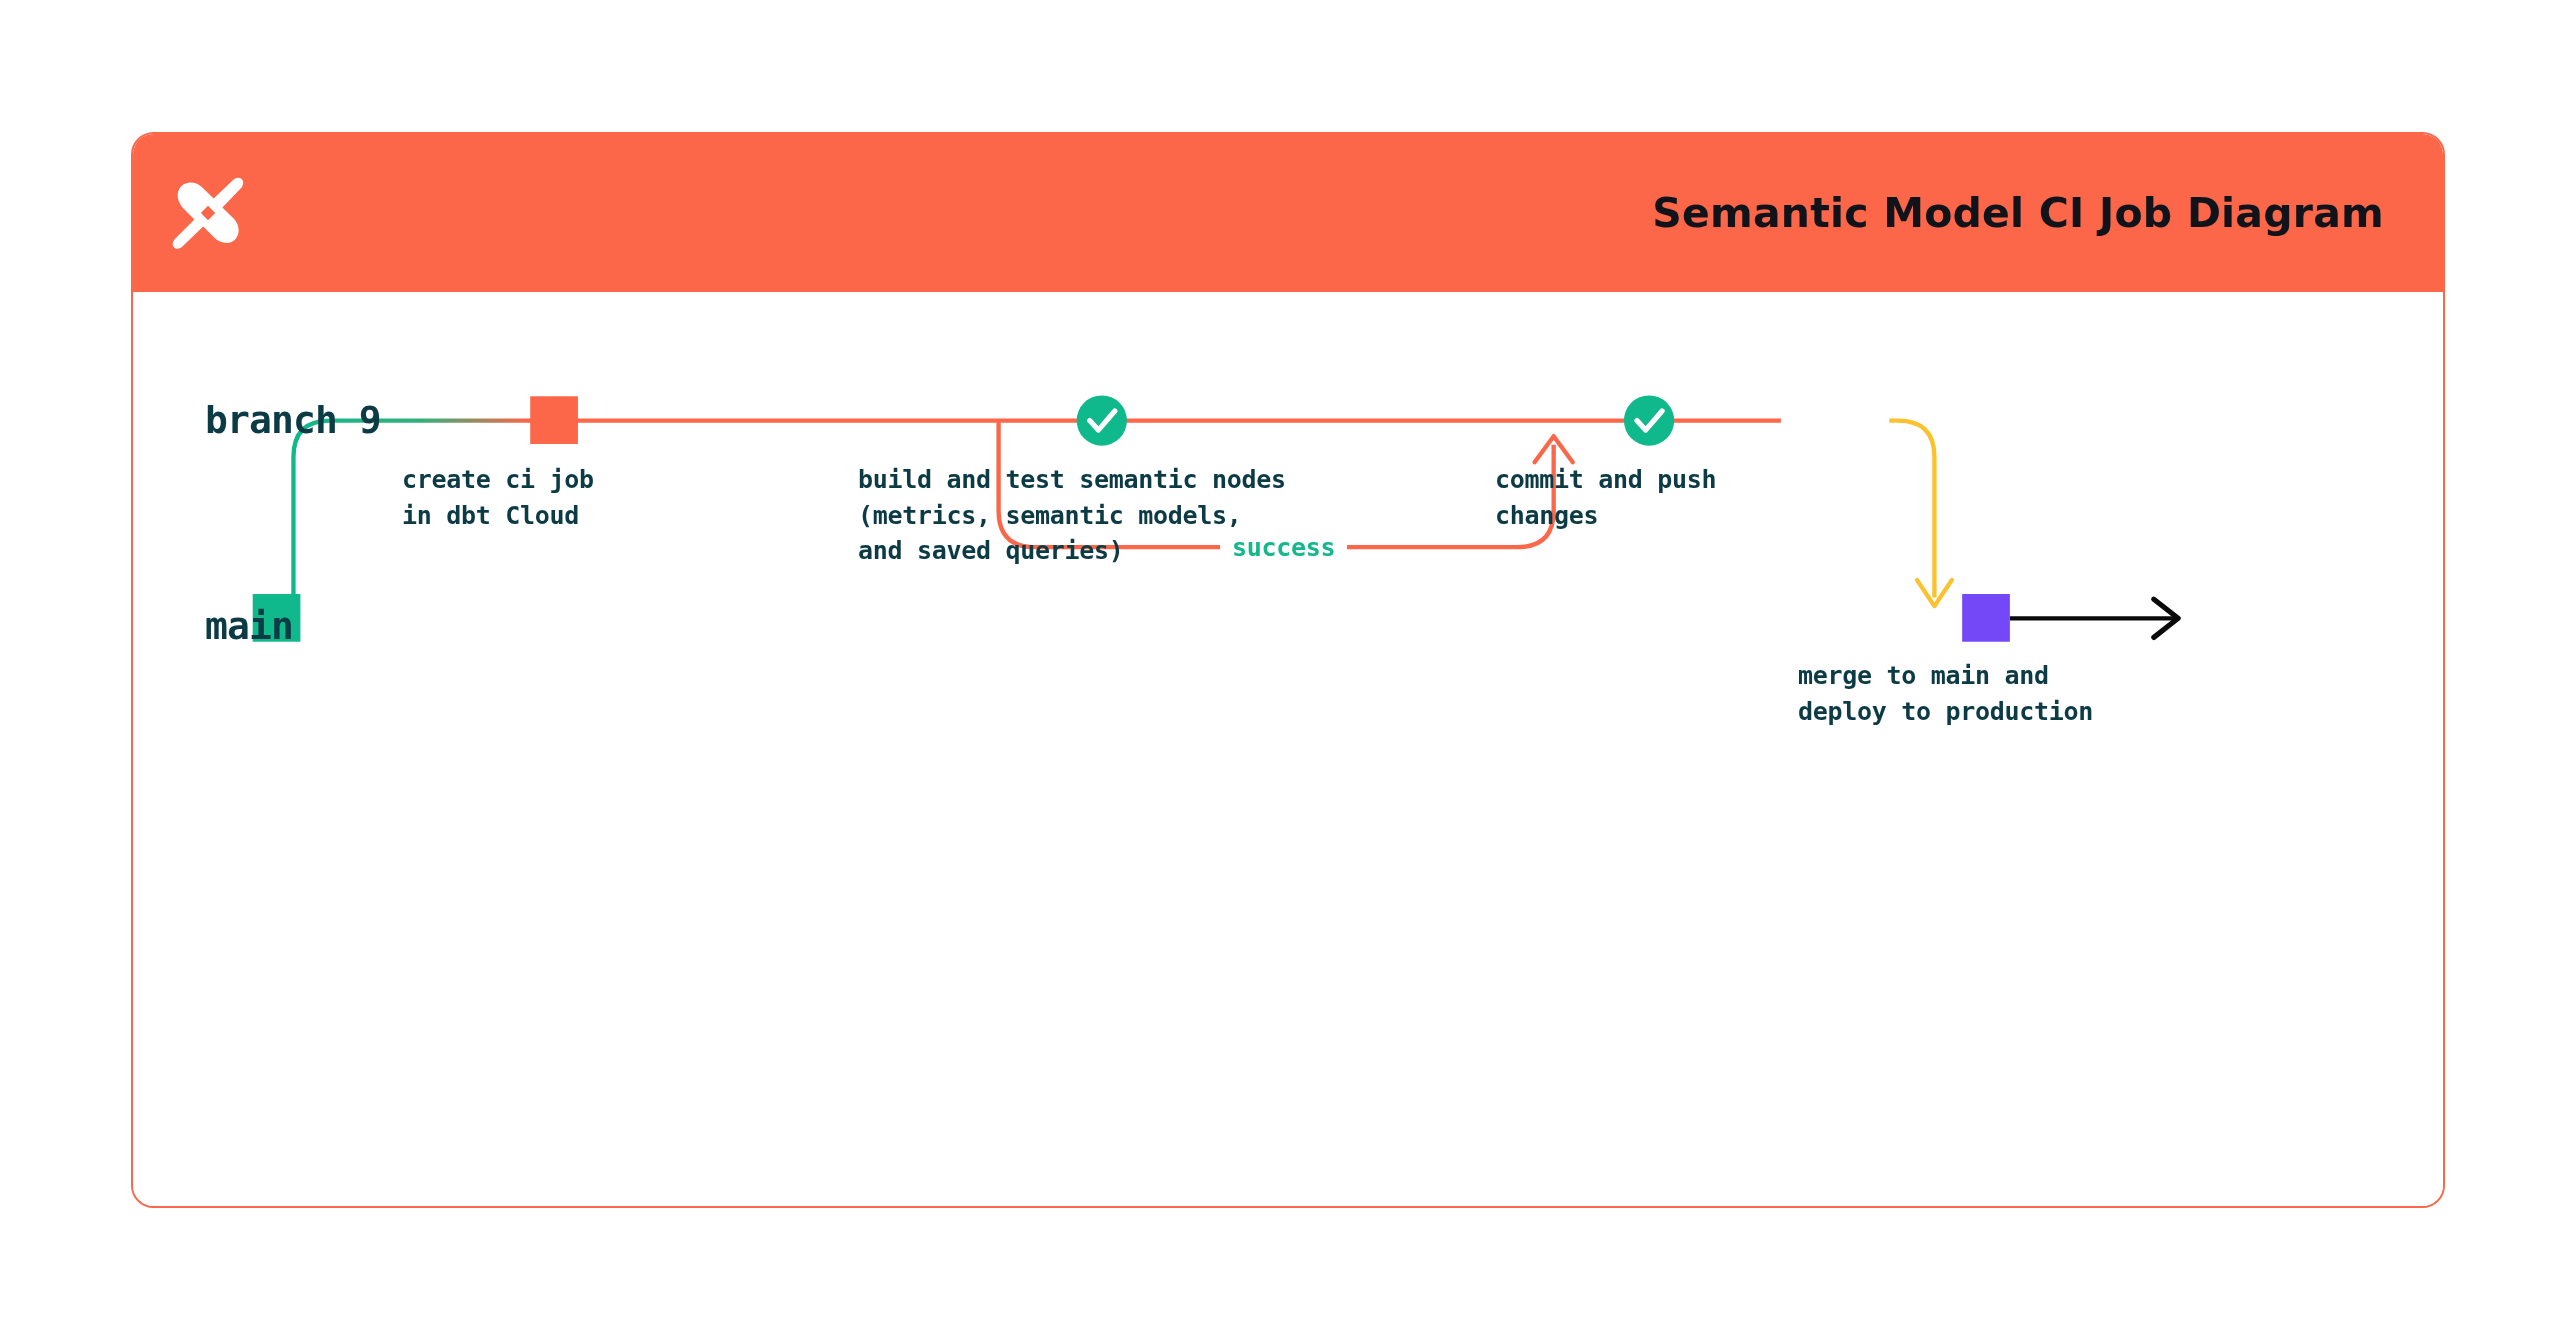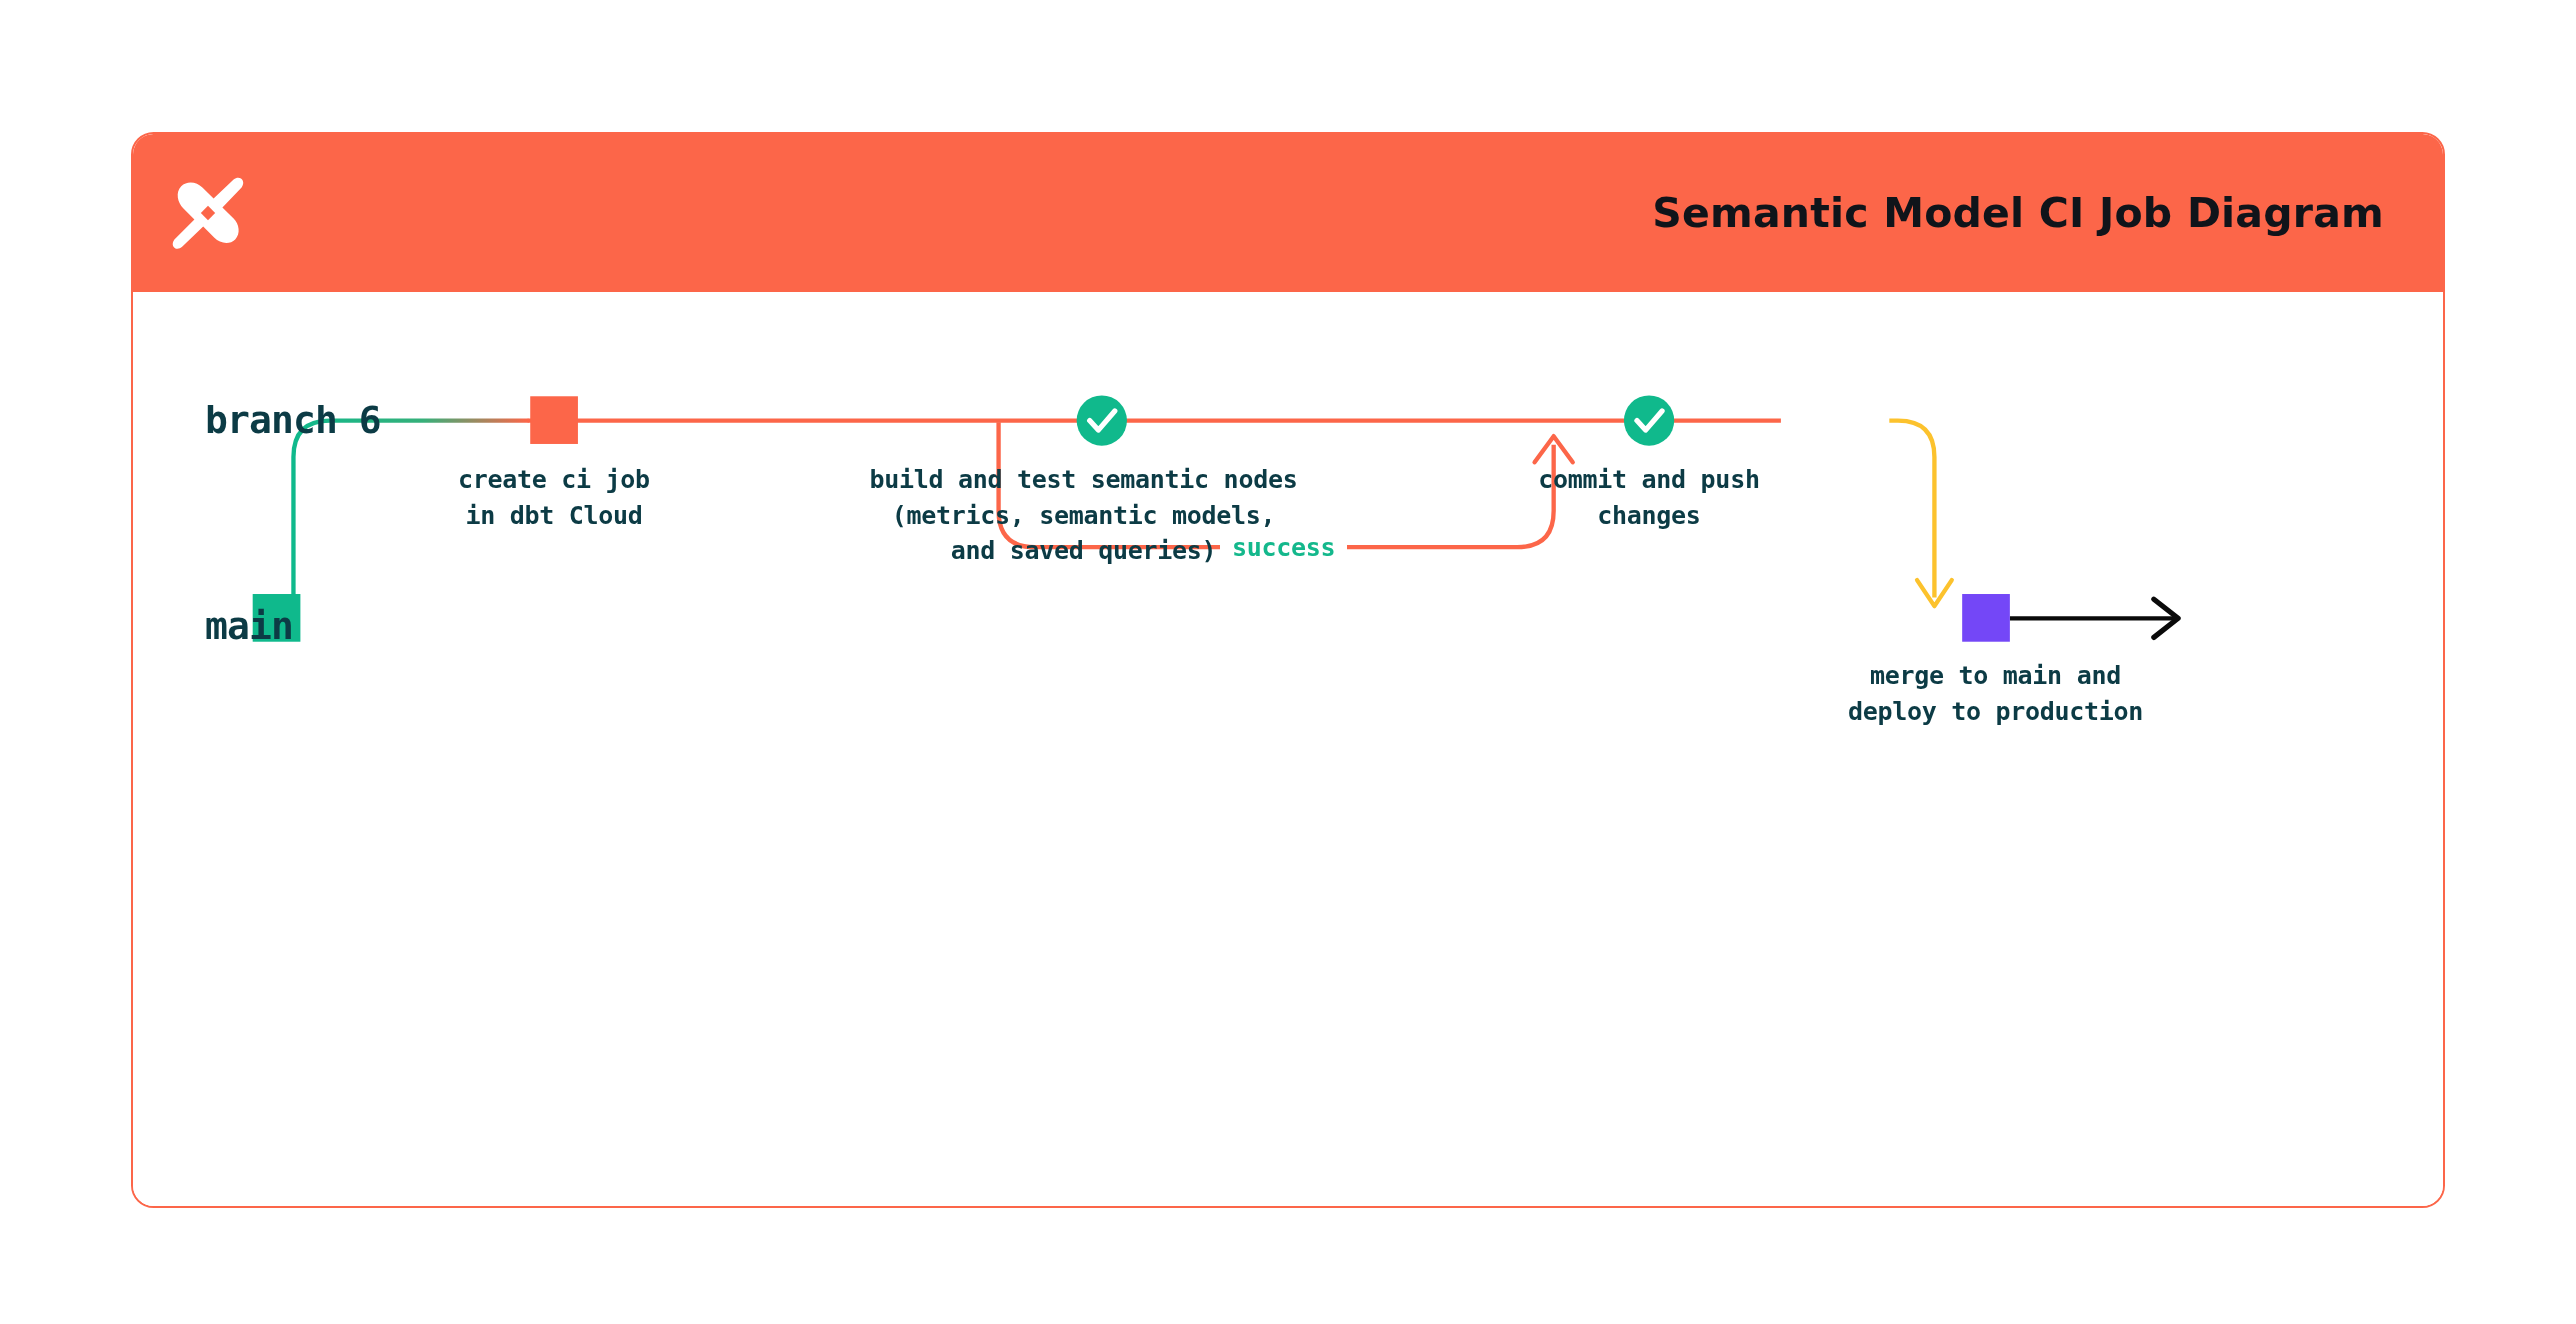--- a/index.html
+++ b/index.html
@@ -92,21 +92,21 @@
     color: #0C3B45;
     white-space: nowrap;
     letter-spacing: -0.9px;
   }
   .node-label {
     position: absolute;
     font-family: "DejaVu Sans Mono", monospace;
     font-size: 25px;
     font-weight: 700;
     color: #0C3B45;
-    text-align: center;
+    text-align: left;
     line-height: 1.42;
     white-space: pre;
     letter-spacing: -0.3px;
   }
   .edge-label {
     position: absolute;
     font-family: "DejaVu Sans Mono", monospace;
     font-size: 25px;
     font-weight: 700;
     color: #14B88C;
@@ -177,21 +177,21 @@
 
         <circle cx="1117" cy="148" r="29" fill="#10B98C"></circle>
         <path d="M 1103 148 L 1113 159 L 1132 137" fill="none" stroke="#ffffff" stroke-width="6" stroke-linecap="round" stroke-linejoin="round"></path>
 
         <circle cx="1748" cy="148" r="29" fill="#10B98C"></circle>
         <path d="M 1734 148 L 1744 159 L 1763 137" fill="none" stroke="#ffffff" stroke-width="6" stroke-linecap="round" stroke-linejoin="round"></path>
 
         <rect x="2109" y="348" width="55" height="55" fill="#7447F7"></rect>
       </svg>
 
-      <div class="lane-label" style="left:72px; top:106px;">branch 6</div>
+      <div class="lane-label" style="left:72px; top:106px;">branch 9</div>
 
       <div class="lane-label" style="left:72px; top:312px;">main</div>
 
       <div class="node-label" style="left:269px; top:170px; width:304px;">create ci job
 in dbt Cloud</div>
 
       <div class="node-label" style="left:725px; top:170px; width:451px;">build and test semantic nodes
 (metrics, semantic models,
 and saved queries)</div>
 

